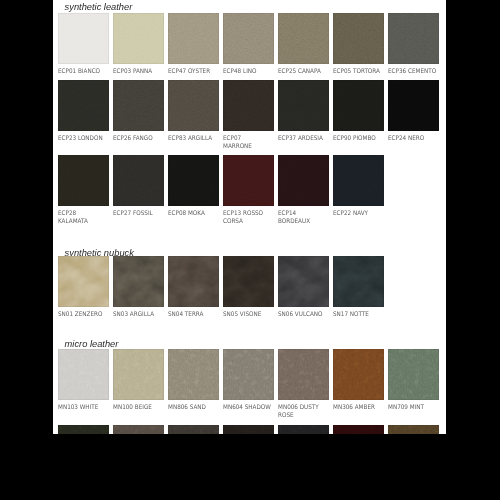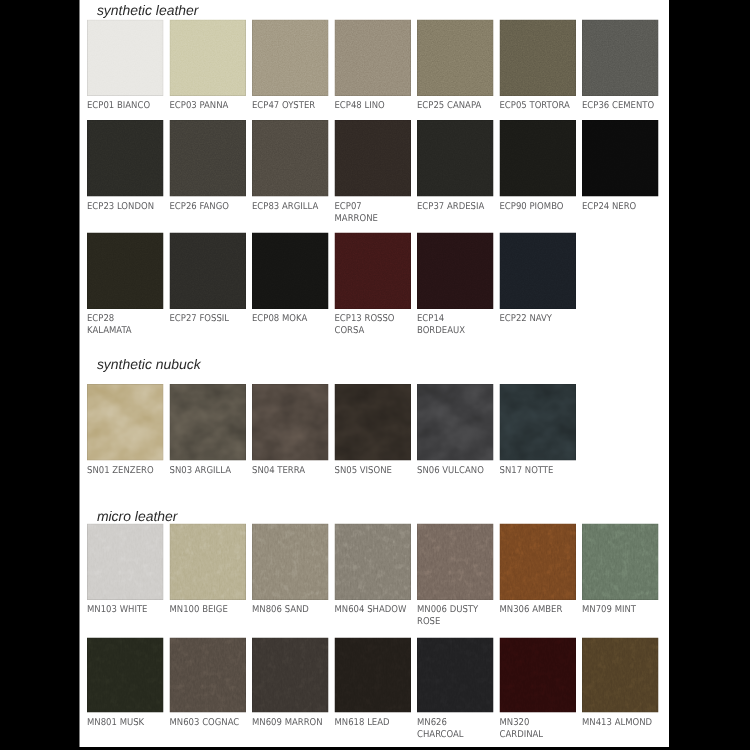--- a/index.html
+++ b/index.html
@@ -1,20 +1,20 @@
 <!DOCTYPE html>
 <html><head>
 <meta charset="utf-8">
 <title>Material Swatches</title>
 <style>
   html, body { margin:0; padding:0; background:#000; }
   body { width:500px; height:500px; overflow:hidden;
          font-family:"Liberation Sans", sans-serif; }
   #stage { position:relative; width:500px; height:500px; background:#000; overflow:hidden; }
-  #page { position:absolute; left:53px; top:0; width:393px; height:498px; background:#ffffff; overflow:hidden; }
+  #page { position:absolute; left:53px; top:0; width:393px; height:434px; background:#ffffff; overflow:hidden; }
   #defs { position:absolute; width:0; height:0; }
   .section { position:absolute; left:0; top:0; width:100%; height:100%; }
   .sec-title {
     position:absolute; left:11.6px;
     font-family:"Liberation Sans", sans-serif;
     font-style:italic; font-weight:400;
     font-size:9.3px; line-height:10px;
     color:#2a2a2a;
     white-space:nowrap;
   }
@@ -387,21 +387,21 @@
               <svg class="tex" viewBox="0 0 52 51" preserveAspectRatio="none" aria-hidden="true">
                 <rect x="0" y="0" width="52" height="51" filter="url(#leather1)"></rect>
               </svg>
               <div class="edge"></div>
             </div>
         <div class="label"><span>ECP22</span> <span>NAVY</span></div>
       </div>
     </div>
   </div>
   <div class="section">
-    <div class="sec-title" style="top:238px">synthetic nubuck</div>
+    <div class="sec-title" style="top:248px">synthetic nubuck</div>
     <div class="row" style="top:256.0px">
       <div class="cell" style="left:5.00px">
         <div class="swatch">
               <div class="base" style="background-color: rgb(197, 183, 147);"></div>
               <svg class="tex" viewBox="0 0 52 51" preserveAspectRatio="none" aria-hidden="true">
                 <rect x="0" y="0" width="52" height="51" filter="url(#nubuck2)"></rect>
               </svg>
               <div class="edge"></div>
             </div>
         <div class="label"><span>SN01</span> <span>ZENZERO</span></div>

